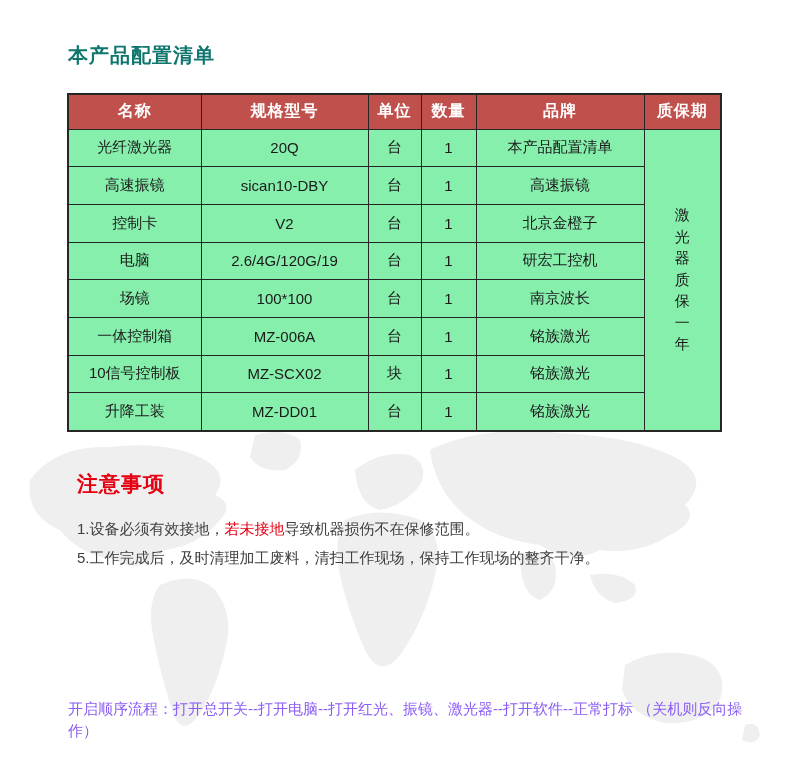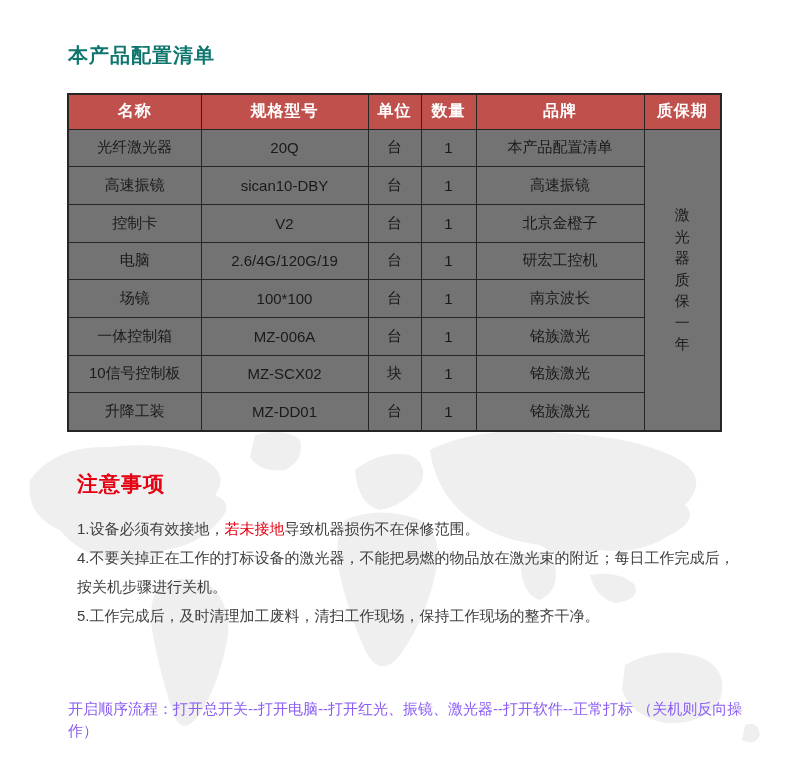--- a/index.html
+++ b/index.html
@@ -52,21 +52,21 @@
     color: #ffffff;
     font-size: 16px;
     font-weight: 700;
     height: 35px;
     letter-spacing: 1px;
   }
   table.config tbody td {
     height: 37.7px;
     font-size: 15px;
     color: #1a1a1a;
-    background: #737373;
+    background: #86efac;
   }
   td.warranty-cell {
     vertical-align: middle;
   }
   .warranty-vertical {
     margin: 0 auto;
     width: 17px;
     line-height: 21.5px;
     font-size: 15px;
     color: #1a1a1a;
@@ -214,17 +214,16 @@
         <td>1</td>
         <td>铭族激光</td>
       </tr>
     </tbody>
   </table>
 </div>
 
 <div class="notes">
   <div class="notes-title">注意事项</div>
   <p><span>1.设备必须有效接地，</span><span class="hl-red">若未接地</span><span>导致机器损伤不在保修范围。</span></p>
-  <p>4.不要关掉正在工作的打标设备的激光器，不能把易燃的物品放在激光束的附近；每日工作完成后，按关机步骤进行关机。</p>
   <p>5.工作完成后，及时清理加工废料，清扫工作现场，保持工作现场的整齐干净。</p>
 </div>
 
 <div class="sequence"><span>开启顺序流程：</span><span>打开总开关--打开电脑--打开红光、振镜、激光器--打开软件--正常打标 （关机则反向操作）</span></div>
 
 </body></html>

